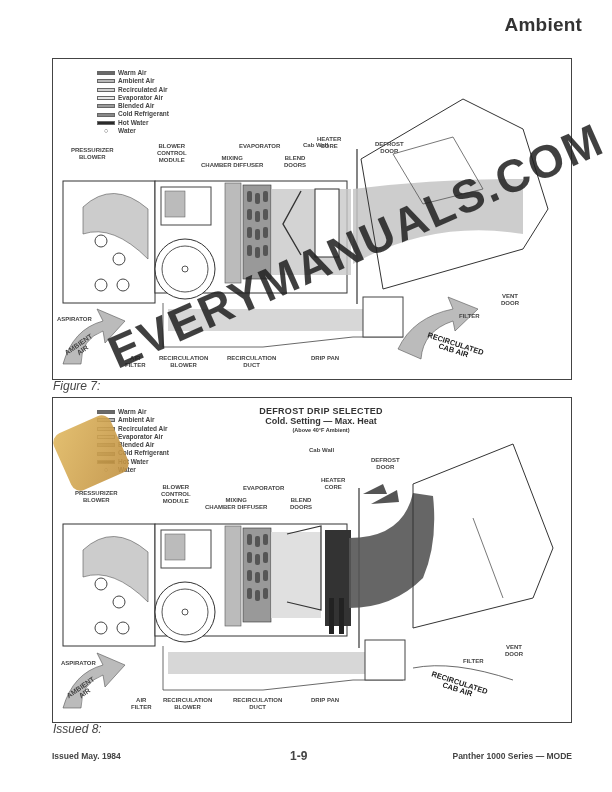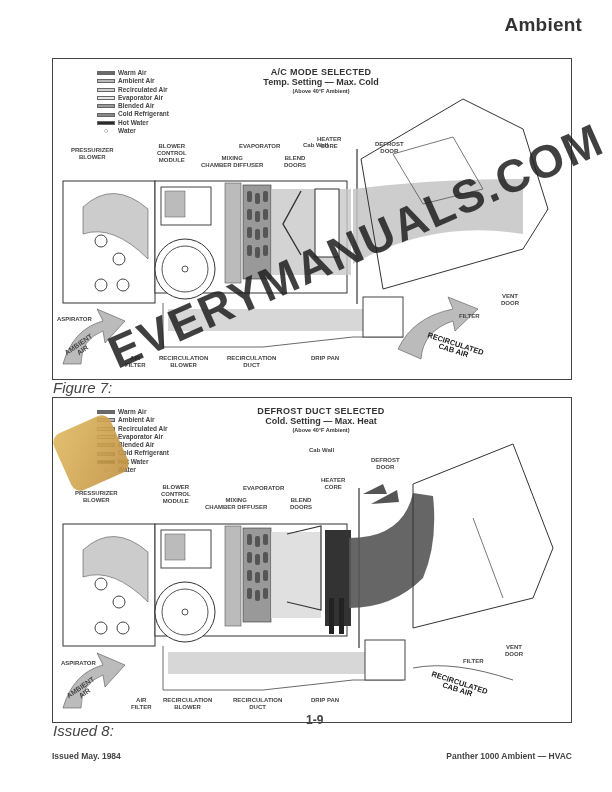--- a/index.html
+++ b/index.html
@@ -11,21 +11,21 @@
   .fig2 { left:52px; top:397px; width:518px; height:324px; }
   .legend { position:absolute; left:44px; top:10px; font-size:6.5px; font-weight:bold; color:#444; line-height:8.3px; }
   .legend-row { display:flex; align-items:center; }
   .swatch { width:18px; height:4px; margin-right:3px; border:1px solid #666; box-sizing:border-box; }
   .water-dot { width:18px; text-align:center; margin-right:3px; font-size:7px; }
   .mode-title { position:absolute; left:178px; width:180px; text-align:center; top:8px; font-weight:bold; color:#333; }
   .mode-title .l1 { font-size:9px; letter-spacing:0.3px; }
   .mode-title .l2 { font-size:9px; }
   .mode-title .l3 { font-size:5.5px; margin-top:1px; }
   .lbl { position:absolute; font-size:6px; font-weight:bold; color:#444; text-align:center; line-height:6.8px; white-space:nowrap; }
-  .caption { position:absolute; font-size:15px; font-style:italic; color:#444; }
+  .caption { position:absolute; font-size:12px; font-style:italic; color:#444; }
   .footer { position:absolute; top:751px; font-size:8.5px; font-weight:bold; color:#444; }
   .footer-center { font-size:12px; }
   svg.diag { position:absolute; left:0; top:0; }
   .watermark { position:absolute; left:100px; top:330px; font-size:46px; font-weight:bold; color:rgba(30,30,30,0.85); transform:rotate(-24deg); transform-origin:left top; letter-spacing:2px; white-space:nowrap; }
   .wm-logo { position:absolute; left:60px; top:422px; width:62px; height:62px; border-radius:10px; background:linear-gradient(135deg,#e0b860,#c09040); transform:rotate(-24deg); opacity:0.9; }
 </style>
 </head>
 <body>
 
 <div class="abs page-title">Ambient</div>
@@ -59,25 +59,20 @@
     <div class="legend-row">
         <span class="swatch" style="background:#2a2a2a"></span>
         <span>Hot Water</span>
       </div>
     <div class="legend-row">
         <span class="water-dot">○</span>
         <span>Water</span>
       </div>
   </div>
 
-  <div class="mode-title">
-    <div class="l1">A/C MODE SELECTED</div>
-    <div class="l2">Temp. Setting — Max. Cold</div>
-    <div class="l3">(Above 40°F Ambient)</div>
-  </div>
 
   <svg class="diag" width="518" height="320">
 
     <rect x="10" y="122" width="92" height="122" fill="#fff" stroke="#333" stroke-width="1"></rect>
     <rect x="102" y="122" width="192" height="112" fill="#fff" stroke="#333" stroke-width="1"></rect>
 
     <path d="M30 148 Q60 120 95 150 L95 200 Q60 165 30 175 Z" fill="#ccc" stroke="#555" stroke-width="0.6"></path>
     <circle cx="48" cy="182" r="6" fill="#fff" stroke="#444"></circle>
     <circle cx="66" cy="200" r="6" fill="#fff" stroke="#444"></circle>
     <circle cx="48" cy="226" r="6" fill="#fff" stroke="#444"></circle>
@@ -191,21 +186,21 @@
         <span class="swatch" style="background:#2a2a2a"></span>
         <span>Hot Water</span>
       </div>
     <div class="legend-row">
         <span class="water-dot">○</span>
         <span>Water</span>
       </div>
   </div>
 
   <div class="mode-title">
-    <div class="l1">DEFROST DUCT SELECTED</div>
+    <div class="l1">DEFROST DRIP SELECTED</div>
     <div class="l2">Cold. Setting — Max. Heat</div>
     <div class="l3">(Above 40°F Ambient)</div>
   </div>
 
   <svg class="diag" width="518" height="324">
     <rect x="10" y="126" width="92" height="122" fill="#fff" stroke="#333" stroke-width="1"></rect>
     <rect x="102" y="126" width="192" height="112" fill="#fff" stroke="#333" stroke-width="1"></rect>
     <path d="M30 152 Q60 124 95 154 L95 204 Q60 169 30 179 Z" fill="#ccc" stroke="#555" stroke-width="0.6"></path>
     <circle cx="48" cy="186" r="6" fill="#fff" stroke="#444"></circle>
     <circle cx="66" cy="204" r="6" fill="#fff" stroke="#444"></circle>
@@ -284,14 +279,14 @@
 DOOR</div>
   <div class="lbl" style="left:376px;top:282px;white-space:pre;transform:rotate(18deg);font-size:7.5px;color:#222;">RECIRCULATED
 CAB AIR</div>
 </div>
 <div class="caption" style="left:53px;top:722px;">Issued 8:</div>
 
 <div class="wm-logo"></div>
 <div class="watermark">EVERYMANUALS.COM</div>
 
 <div class="footer" style="left:52px;">Issued May. 1984</div>
-<div class="footer footer-center" style="left:290px;top:713px;margin-left:16px;">1-9</div>
-<div class="footer" style="right:40px;">Panther 1000 Ambient — HVAC</div>
+<div class="footer footer-center" style="left:290px;top:749px;">1-9</div>
+<div class="footer" style="right:40px;">Panther 1000 Series — MODE</div>
 
 </body></html>

